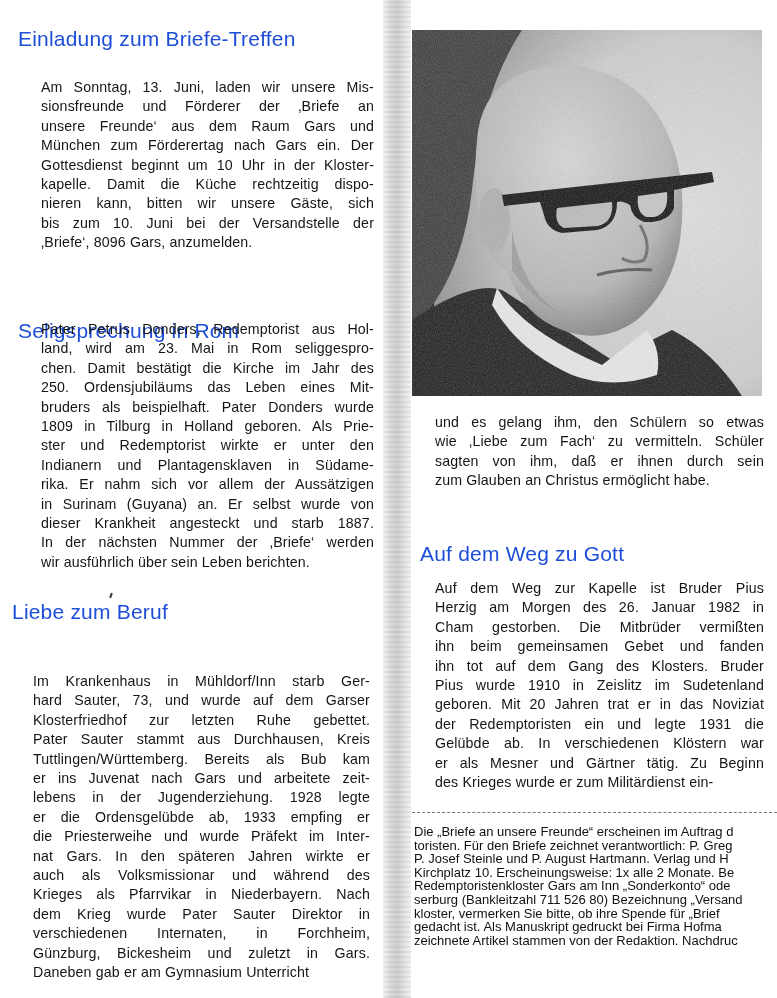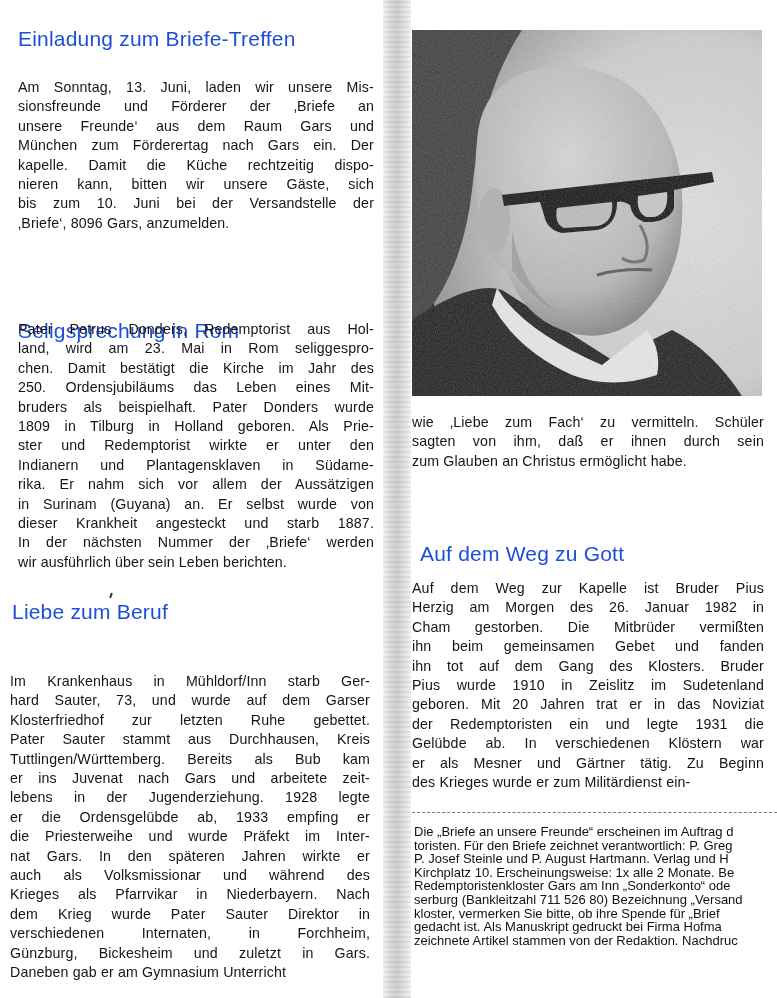--- a/index.html
+++ b/index.html
@@ -26,21 +26,21 @@
     font-weight: normal; color: #1d4ed8;
     font-size: 21px; letter-spacing: 0.2px; margin: 0;
     position: absolute; white-space: nowrap;
   }
   .body-text {
     position: absolute; margin: 0;
     font-size: 14.2px; line-height: 19.4px;
     text-align: justify; text-align-last: left;
     letter-spacing: 0.15px; color: #151515;
   }
-  .body-text .line { display: block; text-align: justify; text-align-last: justify; white-space: nowrap; }
+  .body-text .line { display: block; text-align: justify; text-align-last: justify; white-space: nowrap; margin-left: 23px; }
   .body-text .line.last { text-align-last: left; }
 
   
   .photo {
     position: absolute; left: 412px; top: 30px; width: 350px; height: 366px;
     background: #2a2a2a; overflow: hidden;
   }
   .footer-rule {
     position: absolute; left: 412px; top: 812px; width: 365px; height: 0;
     border-top: 1px dashed #777;
@@ -63,20 +63,21 @@
   <div class="gutter"></div>
 
   <div class="col-left">
 
     <h2 class="headline" style="left:4px; top:27px;">Einladung zum Briefe-Treffen</h2>
     <div class="body-text" id="a0" style="left:4px; top:78px; width:356px;">
         <span class="line">Am Sonntag, 13. Juni, laden wir unsere Mis-</span>
         <span class="line">sionsfreunde und Förderer der ‚Briefe an</span>
         <span class="line">unsere Freunde‘ aus dem Raum Gars und</span>
         <span class="line">München zum Förderertag nach Gars ein. Der</span>
+        <span class="line">Gottesdienst beginnt um 10 Uhr in der Kloster-</span>
         <span class="line">kapelle. Damit die Küche rechtzeitig dispo-</span>
         <span class="line">nieren kann, bitten wir unsere Gäste, sich</span>
         <span class="line">bis zum 10. Juni bei der Versandstelle der</span>
         <span class="line last">‚Briefe‘, 8096 Gars, anzumelden.</span>
       </div>
 
     <h2 class="headline" style="left:4px; top:283px;margin-top:36px;">Seligsprechung in Rom</h2>
     <div class="body-text" id="a1" style="left:4px; top:320px; width:356px;">
         <span class="line">Pater Petrus Donders, Redemptorist aus Hol-</span>
         <span class="line">land, wird am 23. Mai in Rom seliggespro-</span>
@@ -156,20 +157,21 @@
 
       <path d="M228 195 Q240 215 232 230 Q220 235 210 228" fill="none" stroke="#6a6a6a" stroke-width="3"></path>
       <path d="M185 245 Q210 238 240 240" fill="none" stroke="#555" stroke-width="3"></path>
 
       <path d="M100 200 Q110 260 150 285 Q120 270 100 240 Z" fill="#8c8c8c" opacity="0.6"></path>
       <rect x="0" y="0" width="350" height="366" filter="url(#grain)" fill="transparent"></rect>
     </svg>
   </div>
 
   <div class="body-text" id="cont" style="left:412px; top:413px; width:352px;">
+      <span class="line">und es gelang ihm, den Schülern so etwas</span>
       <span class="line">wie ‚Liebe zum Fach‘ zu vermitteln. Schüler</span>
       <span class="line">sagten von ihm, daß er ihnen durch sein</span>
       <span class="line last">zum Glauben an Christus ermöglicht habe.</span>
     </div>
 
   <h2 class="headline" style="left:420px; top:542px; font-size:21px;">Auf dem Weg zu Gott</h2>
   <div class="body-text" id="a3" style="left:412px; top:579px; width:352px;">
       <span class="line">Auf dem Weg zur Kapelle ist Bruder Pius</span>
       <span class="line">Herzig am Morgen des 26. Januar 1982 in</span>
       <span class="line">Cham gestorben. Die Mitbrüder vermißten</span>

